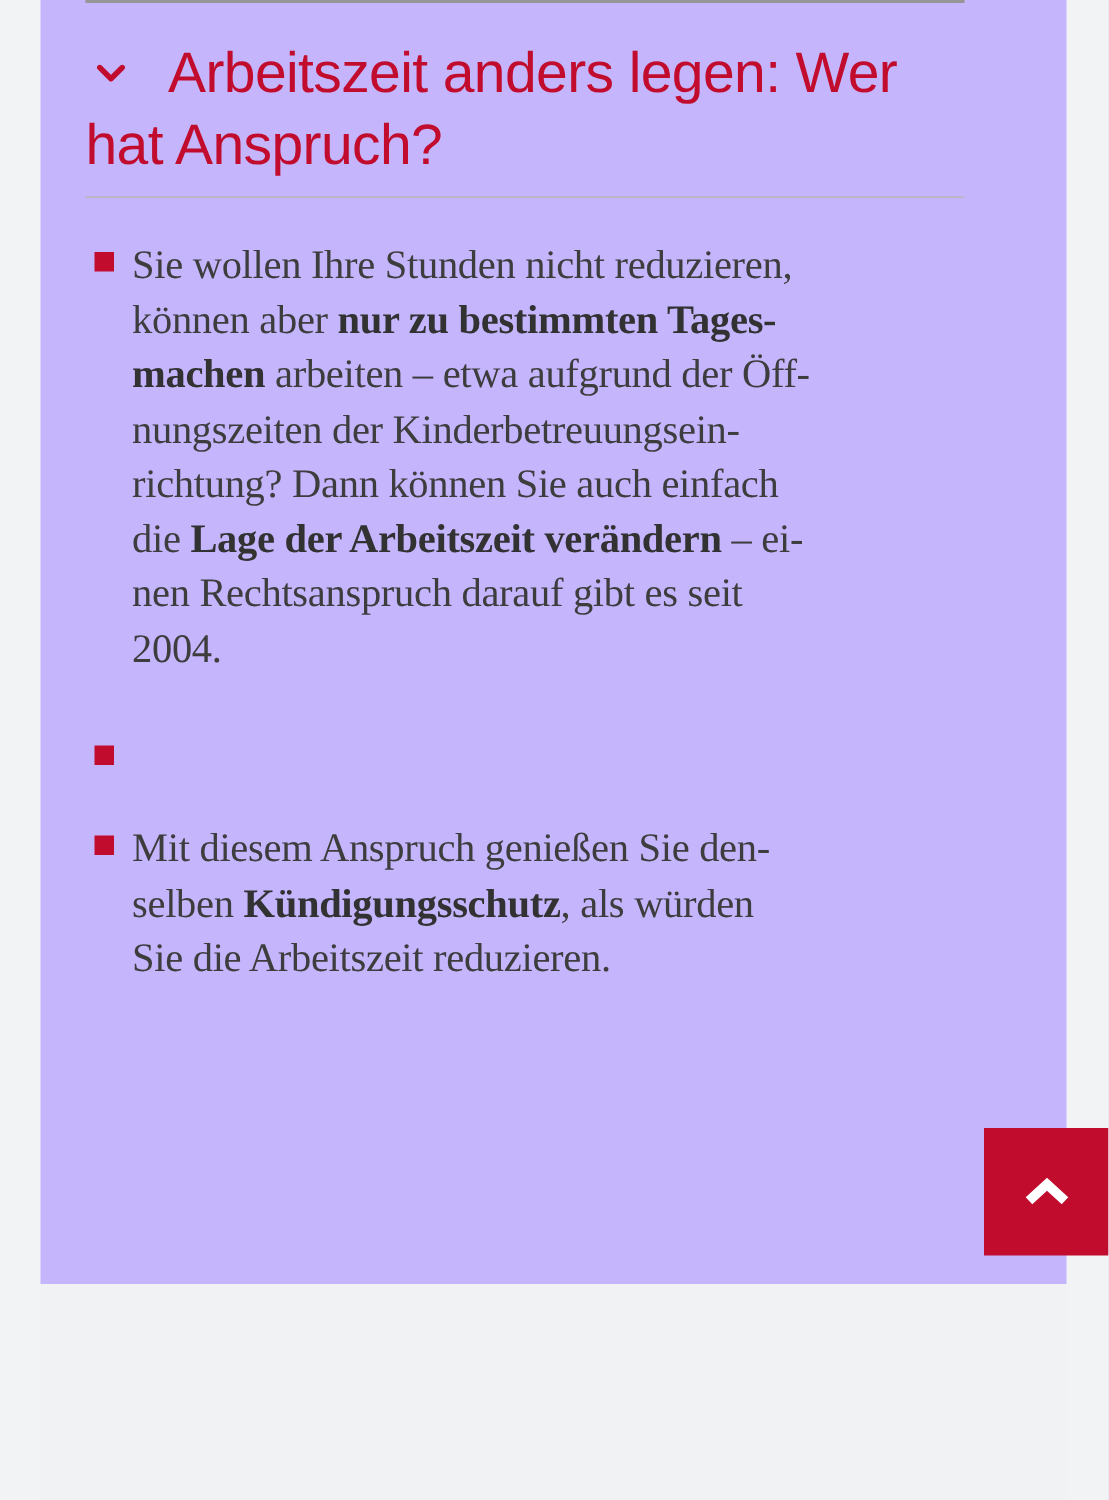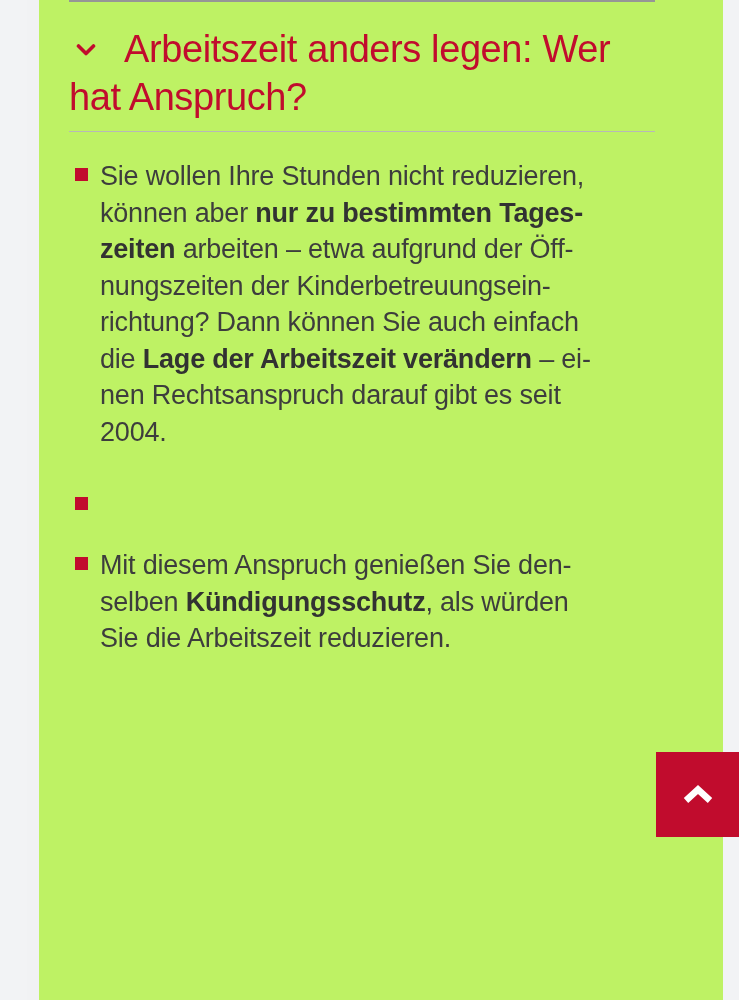--- a/index.html
+++ b/index.html
@@ -14,23 +14,23 @@
   .stage { position: relative; width: 739px; height: 1000px; }
 
   .gutter {
     position: absolute; top: 0; height: 1000px; background: #f2f3f5;
   }
   .gutter.left  { left: 0;  width: 27px; }
   .gutter.right { right: 0; width: 28px; }
 
   .content-column {
     position: absolute;
-    left: 39px; top: 0;
-    width: 684px; height: 1000px;
-    background: #bef264;
+    left: 27px; top: 0;
+    width: 684px; height: 856px;
+    background: #c4b5fd;
   }
 
   .inner {
     margin-left: 30px;
     width: 586px;
   }
 
   .accordion-section {
     border-top: 2px solid var(--top-border, #969696);
   }
@@ -71,21 +71,21 @@
     letter-spacing: -0.2px;
     color: #3d3d3d;
   }
   .bullet-square-icon {
     flex: 0 0 13px;
     width: 13px; height: 13px;
     margin-top: 10px;
     margin-right: 12px;
     background: var(--brand-red, #c10c2d);
   }
-  .bullet-text { display: block; }
+  .bullet-text { display: block; font-family: Liberation Serif, serif; }
   .bullet-text strong { font-weight: 700; color: #323232; }
 
   .scroll-top-button {
     position: absolute;
     right: 0; top: 752px;
     width: 83px; height: 85px;
     background: var(--brand-red, #c10c2d);
     border: none;
     display: flex;
     align-items: center;
@@ -108,21 +108,21 @@
 
         <div class="accordion-header">
           <span class="accordion-title"><span class="chevron-down-icon"><svg width="20" height="14" viewBox="0 0 20 14">
                   <path d="M2.5 3 L10 10.5 L17.5 3" fill="none" stroke="#c10c2d" stroke-width="3.6" stroke-linecap="round" stroke-linejoin="round"></path>
                 </svg></span><span>Arbeitszeit anders legen: Wer<br>hat Anspruch?</span></span>
         </div>
 
         <ul class="bullet-list">
             <li class="bullet-item">
               <span class="bullet-square-icon"></span>
-              <span class="bullet-text">Sie wollen Ihre Stunden nicht reduzieren,<br>können aber <strong>nur zu bestimmten Tages-</strong><br><strong>zeiten</strong> arbeiten – etwa aufgrund der Öff-<br>nungszeiten der Kinderbetreuungsein-<br>richtung? Dann können Sie auch einfach<br>die <strong>Lage der Arbeitszeit verändern</strong> – ei-<br>nen Rechtsanspruch darauf gibt es seit<br>2004.</span>
+              <span class="bullet-text">Sie wollen Ihre Stunden nicht reduzieren,<br>können aber <strong>nur zu bestimmten Tages-</strong><br><strong>machen</strong> arbeiten – etwa aufgrund der Öff-<br>nungszeiten der Kinderbetreuungsein-<br>richtung? Dann können Sie auch einfach<br>die <strong>Lage der Arbeitszeit verändern</strong> – ei-<br>nen Rechtsanspruch darauf gibt es seit<br>2004.</span>
             </li>
             <li class="bullet-item">
               <span class="bullet-square-icon"></span>
             </li>
             <li class="bullet-item">
               <span class="bullet-square-icon"></span>
               <span class="bullet-text">Mit diesem Anspruch genießen Sie den-<br>selben <strong>Kündigungsschutz</strong>, als würden<br>Sie die Arbeitszeit reduzieren.</span>
             </li>
           </ul>
 

